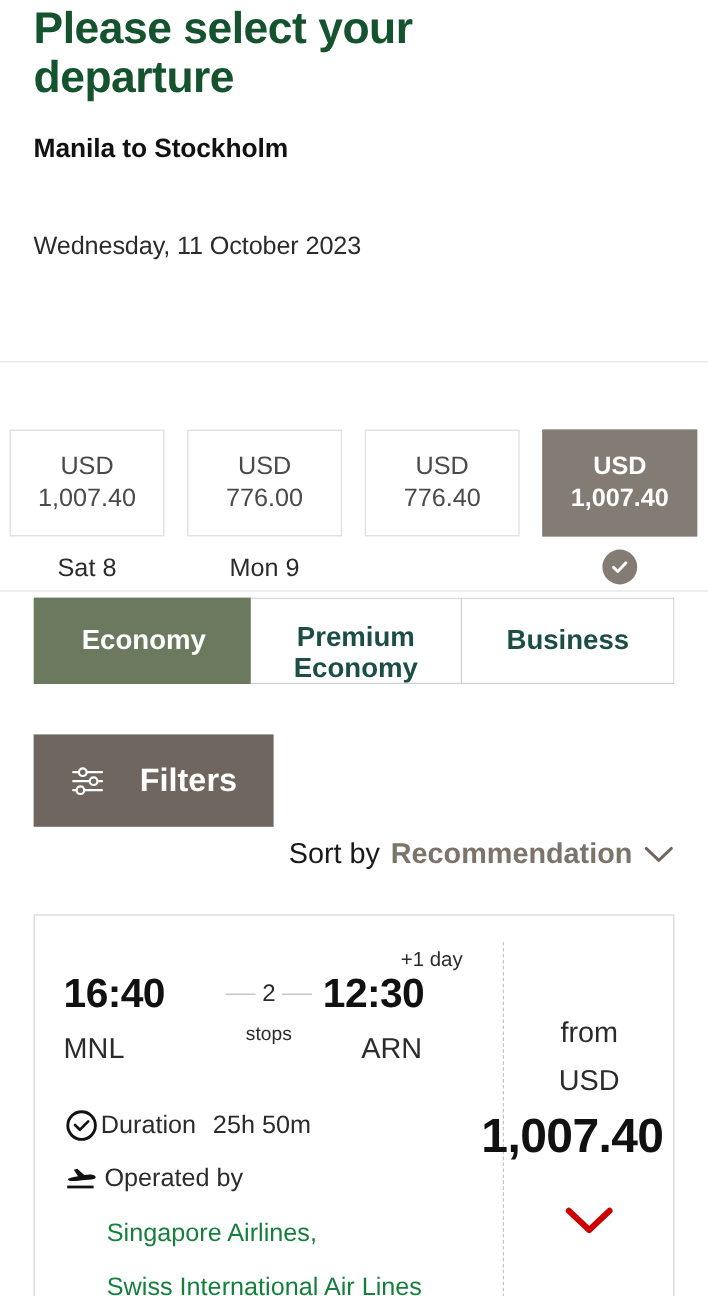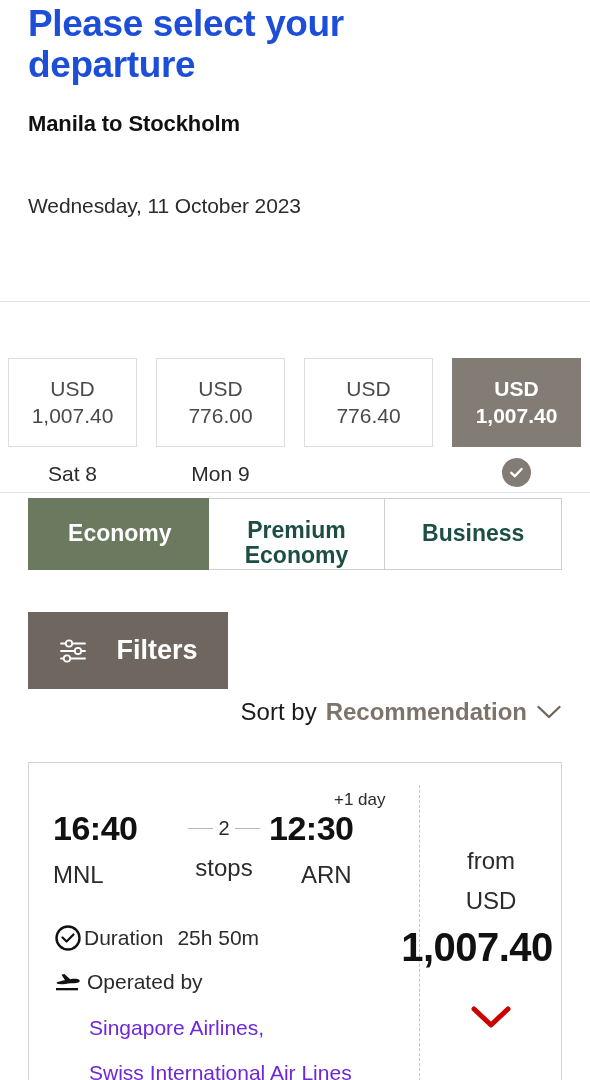--- a/index.html
+++ b/index.html
@@ -17,21 +17,21 @@
   #page { position: relative; width: 590px; height: 1080px; overflow: hidden; background:#fff; }
 
   
   .header { position: absolute; left: 28px; top: 0; width: 540px; }
 
   .page-title {
     font-size: 37px;
     font-weight: bold;
     line-height: 1.1;
     letter-spacing: -0.4px;
-    color: #1d4ed8;
+    color: #14532d;
     width: 430px;
     padding-top: 4px;
   }
 
   .route-title {
     font-size: 22px;
     font-weight: bold;
     color: #111111;
     margin-top: 26px;
     letter-spacing: -0.1px;
@@ -125,21 +125,21 @@
     padding: 0 6px;
     overflow: hidden;
   }
   .cabin-tab:first-child { border-left: 4px solid #c4b5fd; }
   .cabin-tab.active {
     background: #6b7a5e;
     border-color: #6b7a5e;
     color: #ffffff;
     height: 72px;
   }
-  .cabin-tab.overflow { align-items: flex-end; padding-top: 19px; }
+  .cabin-tab.overflow { align-items: center; padding-top: 19px; }
 
   
   .filters-button {
     position: absolute;
     left: 28px; top: 612px;
     width: 200px; height: 77px;
     background: #6f675f;
     color: #ffffff;
     display: flex;
     align-items: center;
@@ -203,21 +203,21 @@
     position: absolute;
     left: 128px; top: 8px;
     width: 86px;
     text-align: center;
   }
   .stops-count-row {
     display: flex; align-items: center; justify-content: center; gap: 5px;
   }
   .stops-line { width: 25px; height: 1px; background: #b9b9b9; }
   .stops-num { font-size: 20px; color: #2b2b2b; }
-  .stops-word { font-size: 24px; color: #2b2b2b; margin-top: 14px; }
+  .stops-word { font-size: 16px; color: #2b2b2b; margin-top: 14px; }
 
   .codes-row {
     position: relative;
     height: 30px;
     margin-top: -4px;
   }
   .code-dep, .code-arr {
     position: absolute; top: 0;
     font-size: 24px;
     color: #2b2b2b;
@@ -241,21 +241,21 @@
     display: flex;
     align-items: center;
     margin-top: 16px;
     font-size: 21px;
     color: #2b2b2b;
   }
   .operated-row .info-icon { margin-right: 2px; }
 
   .airline-name {
     font-size: 21px;
-    color: #6d28d9;
+    color: #15803d;
     margin-top: 21px;
     margin-left: 36px;
   }
 
   .card-divider {
     position: absolute;
     left: 390px; top: 22px;
     width: 0; height: 296px;
     border-left: 1px dashed #c4c4c4;
   }

